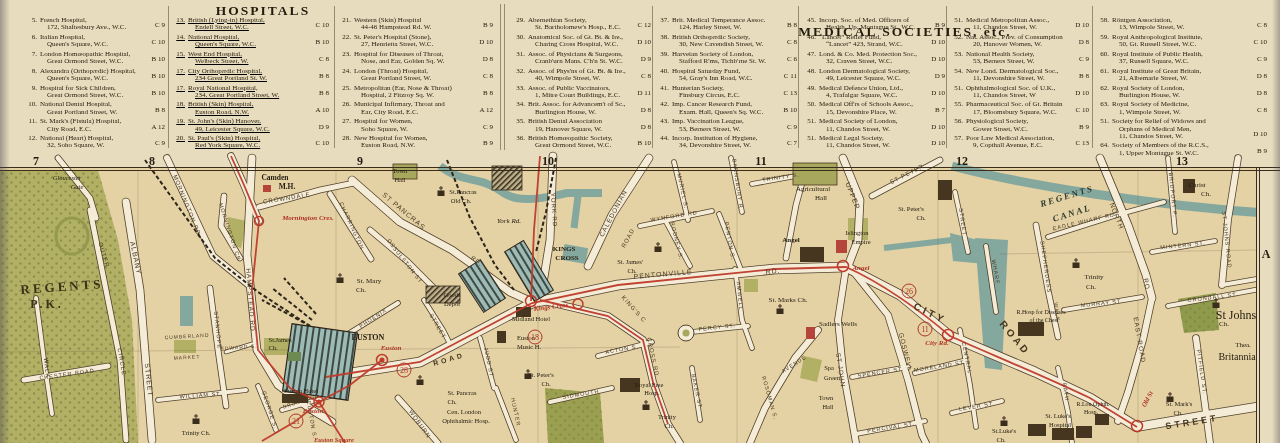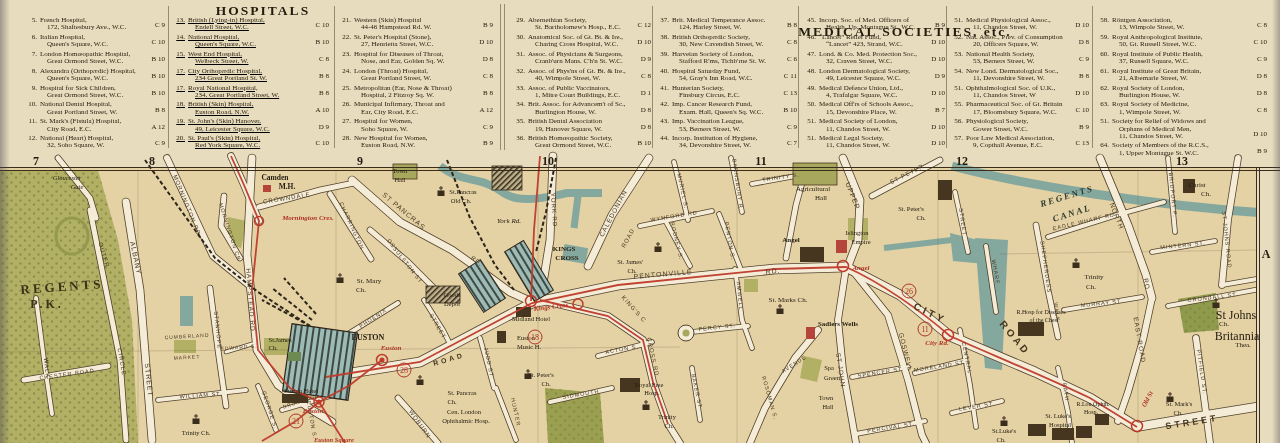--- a/index.html
+++ b/index.html
@@ -600,21 +600,21 @@
               <div class="lline ind">40, Wimpole Street, W.</div>
             </div>
             <span class="lgrid">C 8</span>
           </div>
           <div class="lentry">
             <span class="lnum">33.</span>
             <div class="lbody">
               <div class="lline">Assoc. of Public Vaccinators,</div>
               <div class="lline ind">1, Mitre Court Buildings, E.C.</div>
             </div>
-            <span class="lgrid">D 1</span>
+            <span class="lgrid">D 11</span>
           </div>
           <div class="lentry">
             <span class="lnum">34.</span>
             <div class="lbody">
               <div class="lline">Brit. Assoc. for Advancem't of Sc.,</div>
               <div class="lline ind">Burlington House, W.</div>
             </div>
             <span class="lgrid">D 8</span>
           </div>
           <div class="lentry">
@@ -763,30 +763,30 @@
               <div class="lline">Medical Legal Society,</div>
               <div class="lline ind">11, Chandos Street, W.</div>
             </div>
             <span class="lgrid">D 10</span>
           </div>
         </div>
         <div class="lcol" style="left: 950px; width: 140px;">
           <div class="lentry">
             <span class="lnum">51.</span>
             <div class="lbody">
-              <div class="lline">Medical Physiological Assoc.,</div>
+              <div class="lline">Medical Metropolitan Assoc.,</div>
               <div class="lline ind">11, Chandos Street, W.</div>
             </div>
             <span class="lgrid">D 10</span>
           </div>
           <div class="lentry">
             <span class="lnum">52.</span>
             <div class="lbody">
               <div class="lline">Nat. Assoc., Prev. of Consumption</div>
-              <div class="lline ind">20, Officers Square, W.</div>
+              <div class="lline ind">20, Hanover Women, W.</div>
             </div>
             <span class="lgrid">D 8</span>
           </div>
           <div class="lentry">
             <span class="lnum">53.</span>
             <div class="lbody">
               <div class="lline">National Health Society,</div>
               <div class="lline ind">53, Berners Street, W.</div>
             </div>
             <span class="lgrid">C 9</span>
@@ -989,21 +989,21 @@
       <span class="lb lb-serif" style="left: 821px; top: 198px; font-size: 7px; transform: translate(-50%, -50%) rotate(0deg);">Hall</span>
       <span class="lb lb-road" style="left: 853px; top: 196px; font-size: 7px; transform: translate(-50%, -50%) rotate(68deg);">UPPER</span>
       <span class="lb lb-road" style="left: 907px; top: 174px; font-size: 6px; transform: translate(-50%, -50%) rotate(-27deg);">ST PETER</span>
       <span class="lb lb-serif" style="left: 911px; top: 208px; font-size: 6.5px; transform: translate(-50%, -50%) rotate(0deg);">St. Peter's</span>
       <span class="lb lb-serif" style="left: 921px; top: 217px; font-size: 6.5px; transform: translate(-50%, -50%) rotate(0deg);">Ch.</span>
       <span class="lb lb-serif" style="left: 857px; top: 232px; font-size: 6.5px; transform: translate(-50%, -50%) rotate(0deg);">Islington</span>
       <span class="lb lb-serif" style="left: 861px; top: 241px; font-size: 6.5px; transform: translate(-50%, -50%) rotate(0deg);">Empire</span>
       <span class="lb lb-serifb" style="left: 791px; top: 240px; font-size: 7px; transform: translate(-50%, -50%) rotate(0deg);">Angel</span>
       <span class="lb lb-red" style="left: 861px; top: 268px; font-size: 7px; transform: translate(-50%, -50%) rotate(0deg);">Angel</span>
       <span class="lb lb-serif" style="left: 788px; top: 300px; font-size: 7px; transform: translate(-50%, -50%) rotate(0deg);">St. Marks Ch.</span>
-      <span class="lb lb-serif" style="left: 838px; top: 324px; font-size: 7px; transform: translate(-50%, -50%) rotate(0deg); font-weight: bold;">Sadlers Wells</span>
+      <span class="lb lb-serif" style="left: 838px; top: 324px; font-size: 7px; transform: translate(-50%, -50%) rotate(0deg);">Sadlers Wells</span>
       <span class="lb lb-road" style="left: 717px; top: 327px; font-size: 5.5px; transform: translate(-50%, -50%) rotate(-6deg);">PERCY ST.</span>
       <span class="lb lb-road" style="left: 697px; top: 391px; font-size: 5.5px; transform: translate(-50%, -50%) rotate(78deg);">BAKER ST</span>
       <span class="lb lb-serif" style="left: 649px; top: 384px; font-size: 6.5px; transform: translate(-50%, -50%) rotate(0deg);">Royal Free</span>
       <span class="lb lb-serif" style="left: 652px; top: 392px; font-size: 6.5px; transform: translate(-50%, -50%) rotate(0deg);">Hosp.</span>
       <span class="lb lb-serif" style="left: 667px; top: 416px; font-size: 6.5px; transform: translate(-50%, -50%) rotate(0deg);">Trinity</span>
       <span class="lb lb-serif" style="left: 669px; top: 425px; font-size: 6.5px; transform: translate(-50%, -50%) rotate(0deg);">Ch.</span>
       <span class="lb lb-road" style="left: 770px; top: 398px; font-size: 5.5px; transform: translate(-50%, -50%) rotate(74deg);">ROSOMAN S.</span>
       <span class="lb lb-road" style="left: 794px; top: 364px; font-size: 5.5px; transform: translate(-50%, -50%) rotate(-33deg);">AVENUE</span>
       <span class="lb lb-serif" style="left: 829px; top: 367px; font-size: 6.5px; transform: translate(-50%, -50%) rotate(0deg);">Spa</span>
       <span class="lb lb-serif" style="left: 832px; top: 377px; font-size: 6.5px; transform: translate(-50%, -50%) rotate(0deg);">Green</span>
@@ -1033,21 +1033,21 @@
       <span class="lb lb-road" style="left: 1183px; top: 245px; font-size: 5.5px; transform: translate(-50%, -50%) rotate(-6deg);">MINTERN ST.</span>
       <span class="lb lb-road" style="left: 1227px; top: 240px; font-size: 5.5px; transform: translate(-50%, -50%) rotate(84deg);">ST JOHNS ROAD</span>
       <span class="lb lb-road" style="left: 1213px; top: 297px; font-size: 5.5px; transform: translate(-50%, -50%) rotate(-7deg);">CRONDALL ST.</span>
       <span class="lb lb-serif" style="left: 1094px; top: 277px; font-size: 7px; transform: translate(-50%, -50%) rotate(0deg);">Trinity</span>
       <span class="lb lb-serif" style="left: 1091px; top: 287px; font-size: 7px; transform: translate(-50%, -50%) rotate(0deg);">Ch.</span>
       <span class="lb lb-road" style="left: 1102px; top: 303px; font-size: 5.5px; transform: translate(-50%, -50%) rotate(-6deg);">MURRAY ST.</span>
       <span class="lb lb-serif" style="left: 1041px; top: 312px; font-size: 6px; transform: translate(-50%, -50%) rotate(0deg);">R.Hosp for Diseases</span>
       <span class="lb lb-serif" style="left: 1044px; top: 320px; font-size: 6px; transform: translate(-50%, -50%) rotate(0deg);">of the Chest</span>
       <span class="lb lb-serif" style="left: 1236px; top: 315px; font-size: 12px; transform: translate(-50%, -50%) rotate(0deg);">St Johns</span>
       <span class="lb lb-serif" style="left: 1224px; top: 324px; font-size: 7px; transform: translate(-50%, -50%) rotate(0deg);">Ch.</span>
-      <span class="lb lb-serif" style="left: 1237px; top: 336px; font-size: 12px; transform: translate(-50%, -50%) rotate(0deg);">Britannia</span>
+      <span class="lb lb-serif" style="left: 1237px; top: 356px; font-size: 10px; transform: translate(-50%, -50%) rotate(0deg);">Britannia</span>
       <span class="lb lb-serif" style="left: 1243px; top: 345px; font-size: 7px; transform: translate(-50%, -50%) rotate(0deg);">Thea.</span>
       <span class="lb lb-road" style="left: 1202px; top: 372px; font-size: 5.5px; transform: translate(-50%, -50%) rotate(82deg);">PITFIELD ST.</span>
       <span class="lb lb-road" style="left: 977px; top: 406px; font-size: 5.5px; transform: translate(-50%, -50%) rotate(-9deg);">LEVER ST.</span>
       <span class="lb lb-road" style="left: 967px; top: 358px; font-size: 5.5px; transform: translate(-50%, -50%) rotate(78deg);">CENTRAL</span>
       <span class="lb lb-road" style="left: 1066px; top: 392px; font-size: 5.5px; transform: translate(-50%, -50%) rotate(80deg);">BATH</span>
       <span class="lb lb-serif" style="left: 1058px; top: 415px; font-size: 6.5px; transform: translate(-50%, -50%) rotate(0deg);">St. Luke's</span>
       <span class="lb lb-serif" style="left: 1060px; top: 424px; font-size: 6.5px; transform: translate(-50%, -50%) rotate(0deg);">Hospital</span>
       <span class="lb lb-serif" style="left: 1093px; top: 404px; font-size: 6px; transform: translate(-50%, -50%) rotate(0deg);">R.Lon.Ophth.</span>
       <span class="lb lb-serif" style="left: 1091px; top: 412px; font-size: 6px; transform: translate(-50%, -50%) rotate(0deg);">Hosp.</span>
       <span class="lb lb-serif" style="left: 1179px; top: 403px; font-size: 6.5px; transform: translate(-50%, -50%) rotate(0deg);">St. Mark's</span>

